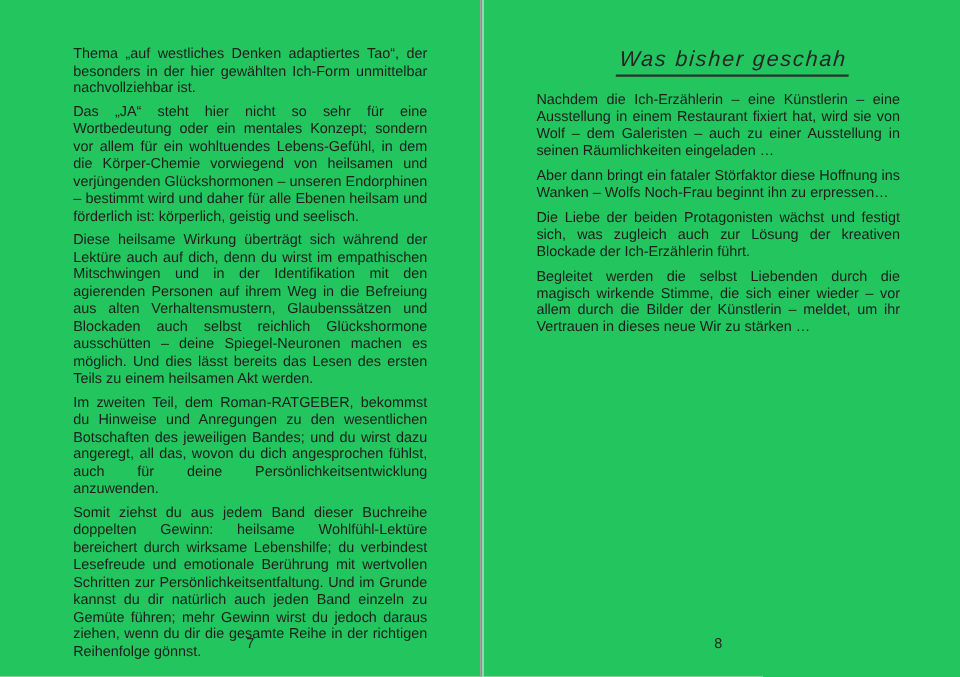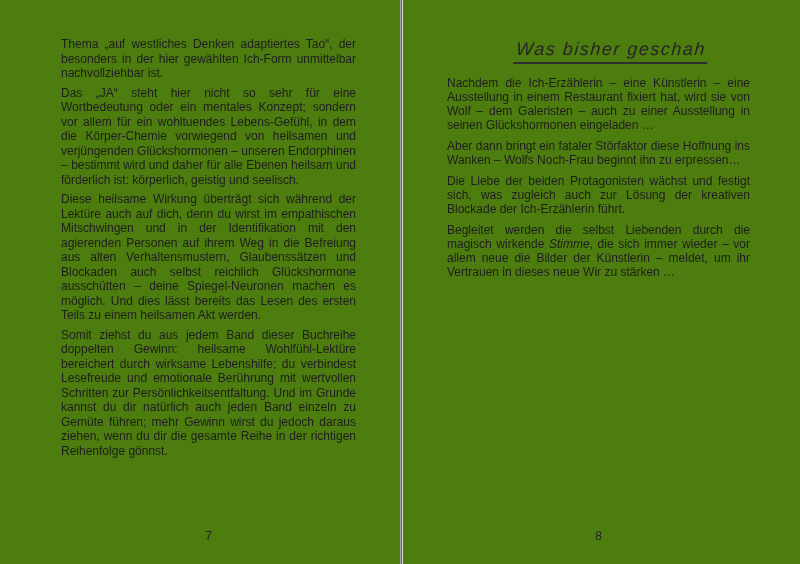--- a/index.html
+++ b/index.html
@@ -4,21 +4,21 @@
 <style>
   html, body {
     margin: 0;
     padding: 0;
     background: #ffffff;
   }
   .spread {
     position: relative;
     width: 800px;
     height: 564px;
-    background: #4d7c0f;
+    background: #22c55e;
     overflow: hidden;
     font-family: "Liberation Sans", sans-serif;
     color: #1e1e1e;
   }
   .divider-dark {
     position: absolute;
     left: 400px;
     top: 0;
     width: 1px;
     height: 564px;
@@ -67,21 +67,20 @@
     font-size: 18px;
     font-style: italic;
     font-weight: 500;
     letter-spacing: 1.5px;
     color: #262626;
     border-bottom: 2px solid #2e2e2e;
     padding: 0 2px 2px 2px;
     transform: skewX(-4deg);
   }
   .italic-word {
-    font-style: italic;
   }
   .page-number {
     position: absolute;
     top: 529px;
     font-size: 12px;
     color: #262626;
     text-align: center;
   }
   .page-number.left  { left: 61px;  width: 295px; }
   .page-number.right { left: 447px; width: 303px; }
@@ -91,29 +90,30 @@
 
 <div class="spread">
 
   <div class="divider-dark"></div>
   <div class="divider-light"></div>
 
   <div class="page-body-left">
     <p class="para">Thema „auf westliches Denken adaptiertes Tao“, der besonders in der hier gewählten Ich-Form unmittelbar nachvollziehbar ist.</p>
     <p class="para">Das „JA“ steht hier nicht so sehr für eine Wortbedeutung oder ein mentales Konzept; sondern vor allem für ein wohltuendes Lebens-Gefühl, in dem die Körper-Chemie vorwiegend von heilsamen und verjüngenden Glückshormonen – unseren Endorphinen – bestimmt wird und daher für alle Ebenen heilsam und förderlich ist: körperlich, geistig und seelisch.</p>
     <p class="para">Diese heilsame Wirkung überträgt sich während der Lektüre auch auf dich, denn du wirst im empathischen Mitschwingen und in der Identifikation mit den agierenden Personen auf ihrem Weg in die Befreiung aus alten Verhaltensmustern, Glaubenssätzen und Blockaden auch selbst reichlich Glückshormone ausschütten – deine Spiegel-Neuronen machen es möglich. Und dies lässt bereits das Lesen des ersten Teils zu einem heilsamen Akt werden.</p>
+    <p class="para">Im zweiten Teil, dem Roman-RATGEBER, bekommst du Hinweise und Anregungen zu den wesentlichen Botschaften des jeweiligen Bandes; und du wirst dazu angeregt, all das, wovon du dich angesprochen fühlst, auch für deine Persönlichkeitsentwicklung anzuwenden.</p>
     <p class="para">Somit ziehst du aus jedem Band dieser Buchreihe doppelten Gewinn: heilsame Wohlfühl-Lektüre bereichert durch wirksame Lebenshilfe; du verbindest Lesefreude und emotionale Berührung mit wertvollen Schritten zur Persönlichkeitsentfaltung. Und im Grunde kannst du dir natürlich auch jeden Band einzeln zu Gemüte führen; mehr Gewinn wirst du jedoch daraus ziehen, wenn du dir die gesamte Reihe in der richtigen Reihenfolge gönnst.</p>
   </div>
 
   <div class="page-body-right">
     <div class="heading-wrap">
       <span class="heading">Was bisher geschah</span>
     </div>
-    <p class="para">Nachdem die Ich-Erzählerin – eine Künstlerin – eine Ausstellung in einem Restaurant fixiert hat, wird sie von Wolf – dem Galeristen – auch zu einer Ausstellung in seinen Glückshormonen eingeladen …</p>
+    <p class="para">Nachdem die Ich-Erzählerin – eine Künstlerin – eine Ausstellung in einem Restaurant fixiert hat, wird sie von Wolf – dem Galeristen – auch zu einer Ausstellung in seinen Räumlichkeiten eingeladen …</p>
     <p class="para">Aber dann bringt ein fataler Störfaktor diese Hoffnung ins Wanken – Wolfs Noch-Frau beginnt ihn zu erpressen…</p>
     <p class="para">Die Liebe der beiden Protagonisten wächst und festigt sich, was zugleich auch zur Lösung der kreativen Blockade der Ich-Erzählerin führt.</p>
-    <p class="para"><span>Begleitet werden die selbst Liebenden durch die magisch wirkende </span><span class="italic-word">Stimme</span><span>, die sich immer wieder – vor allem neue die Bilder der Künstlerin – meldet, um ihr Vertrauen in dieses neue Wir zu stärken …</span></p>
+    <p class="para"><span>Begleitet werden die selbst Liebenden durch die magisch wirkende </span><span class="italic-word">Stimme</span><span>, die sich einer wieder – vor allem durch die Bilder der Künstlerin – meldet, um ihr Vertrauen in dieses neue Wir zu stärken …</span></p>
   </div>
 
   <div class="page-number left">7</div>
   <div class="page-number right">8</div>
 
 </div>
 
 </body></html>

